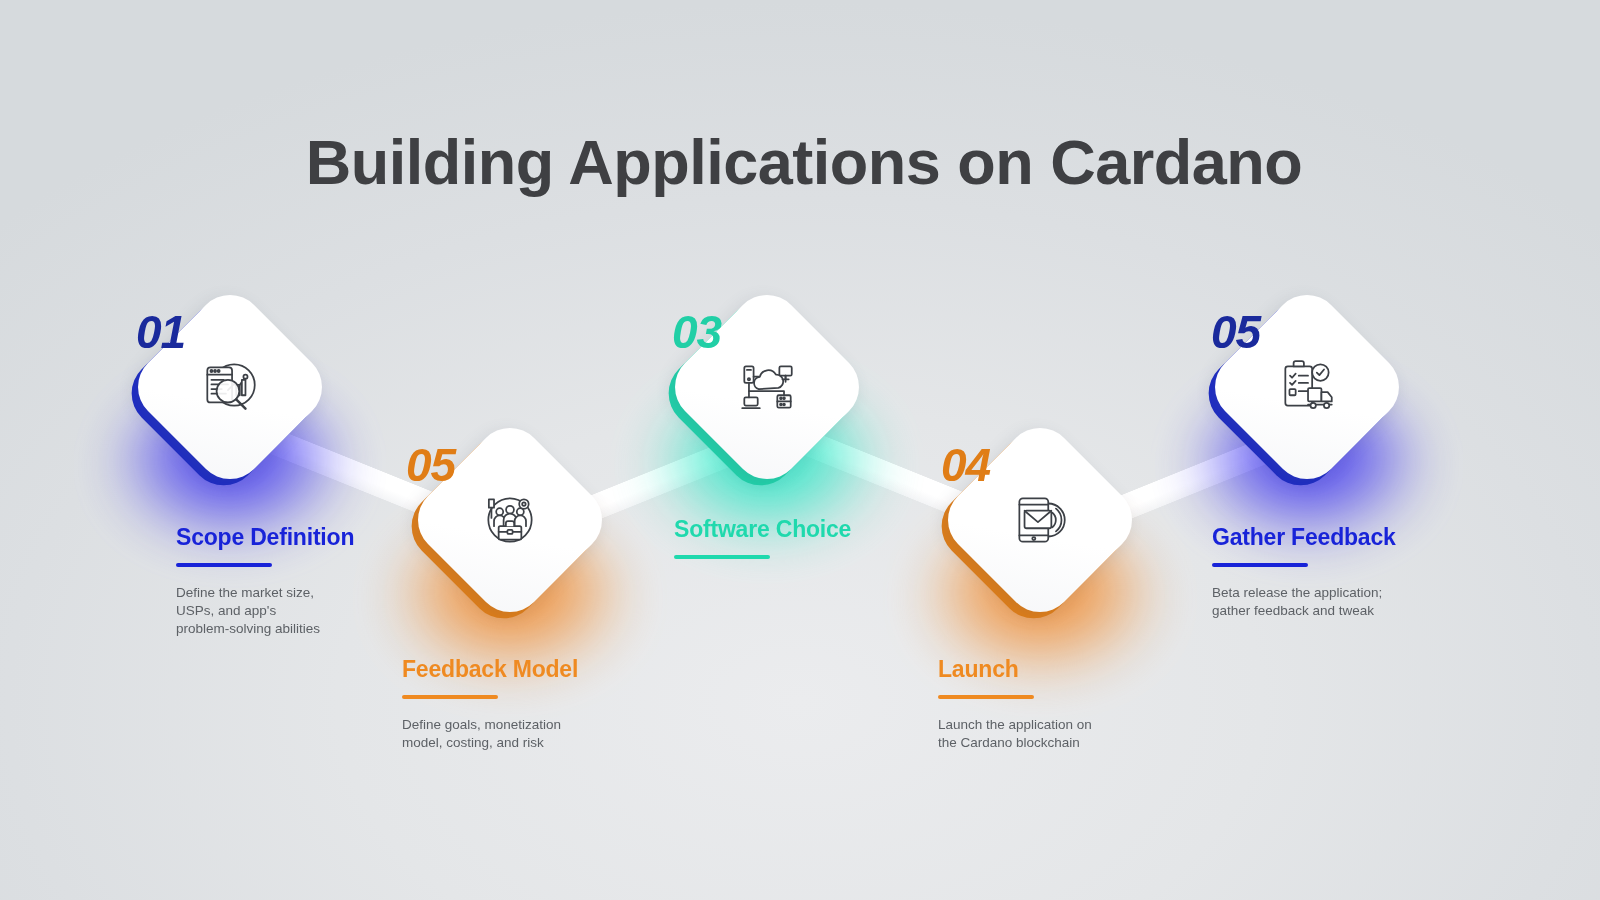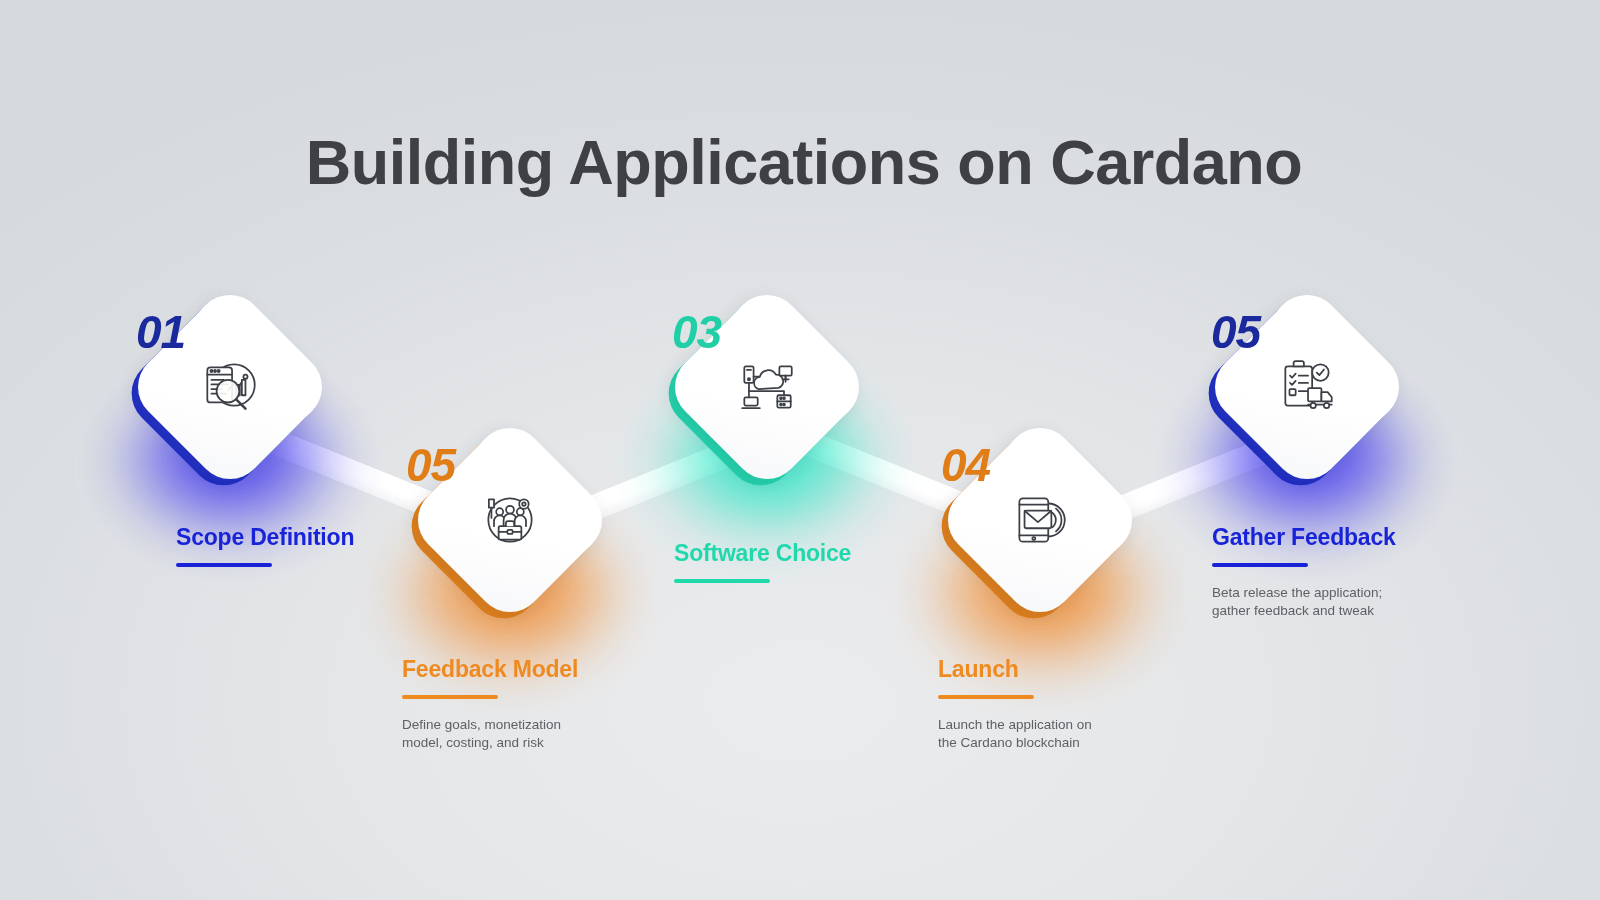--- a/index.html
+++ b/index.html
@@ -152,20 +152,23 @@
         <rect x="43.5" y="25" width="3.5" height="15" fill="#fff"></rect>
         <circle cx="30" cy="36" r="11" fill="#fff" fill-opacity=".9"></circle>
         <line x1="38" y1="44" x2="47" y2="53" stroke-width="2.4"></line>
       </svg>
     </div>
   </div>
   <div class="stepnum" style="left:136px; top:305px; color:#1a2a9c;">01</div>
   <div class="textblock" style="left:140px; top:524px;margin-left:36px;">
     <div class="heading" style="color:#1823d8;">Scope Definition</div>
     <div class="rule" style="background:#1823d8;"></div>
+    <div class="desc">Define the market size,
+USPs, and app's
+problem-solving abilities</div>
   </div>
 
   <div class="node" style="left:435px; top:445px;">
     <div class="glow" style="background:radial-gradient(ellipse at 50% 40%, #f07a10 0%, rgba(243,126,20,.60) 38%, rgba(245,160,70,.18) 70%, rgba(250,190,130,0) 100%);"></div>
     <div class="shadowplate" style="background:#e07d16;"></div>
     <div class="plate"></div>
     <div class="icon">
       <svg viewBox="0 0 64 64" fill="none" stroke="#3c4046" stroke-width="1.7" stroke-linecap="round" stroke-linejoin="round">
         <circle cx="32" cy="32" r="21"></circle>
         <line x1="14" y1="14" x2="14" y2="30"></line>
@@ -215,21 +218,21 @@
         <circle cx="45.5" cy="49" r=".9"></circle>
           <circle cx="48.5" cy="49" r=".9"></circle>
         <path d="M19 22 h5" stroke-dasharray="0"></path>
         <path d="M14.5 28 v8 h34 v4"></path>
         <path d="M14.5 36 v6"></path>
         <path d="M50 21 v6"></path>
       </svg>
     </div>
   </div>
   <div class="stepnum" style="left:672px; top:305px; color:#21cfa6;">03</div>
-  <div class="textblock" style="left:674px; top:540px;">
+  <div class="textblock" style="left:674px; top:516px;">
     <div class="heading" style="color:#1fd9ad;">Software Choice</div>
     <div class="rule" style="background:#1fd9ad;"></div>
   </div>
 
   <div class="node" style="left:965px; top:445px;">
     <div class="glow" style="background:radial-gradient(ellipse at 50% 40%, #f07a10 0%, rgba(243,126,20,.60) 38%, rgba(245,160,70,.18) 70%, rgba(250,190,130,0) 100%);"></div>
     <div class="shadowplate" style="background:#e07d16;"></div>
     <div class="plate"></div>
     <div class="icon">
       <svg viewBox="0 0 64 64" fill="none" stroke="#3c4046" stroke-width="1.7" stroke-linecap="round" stroke-linejoin="round">

